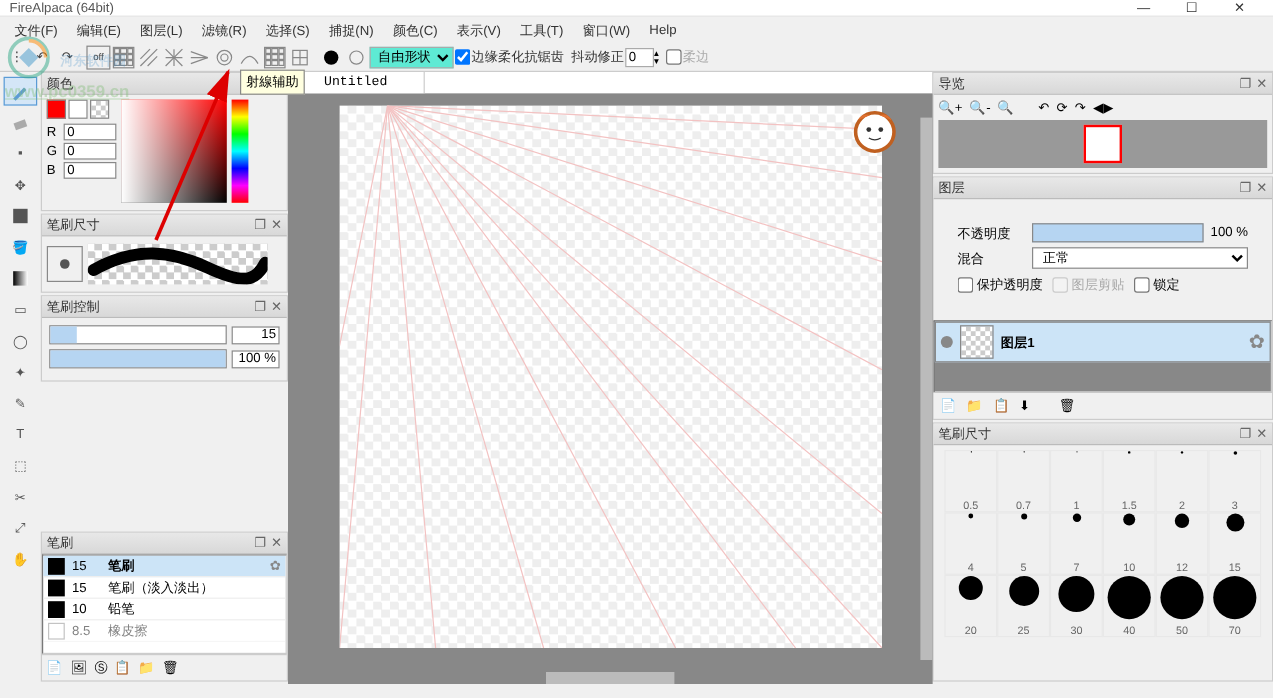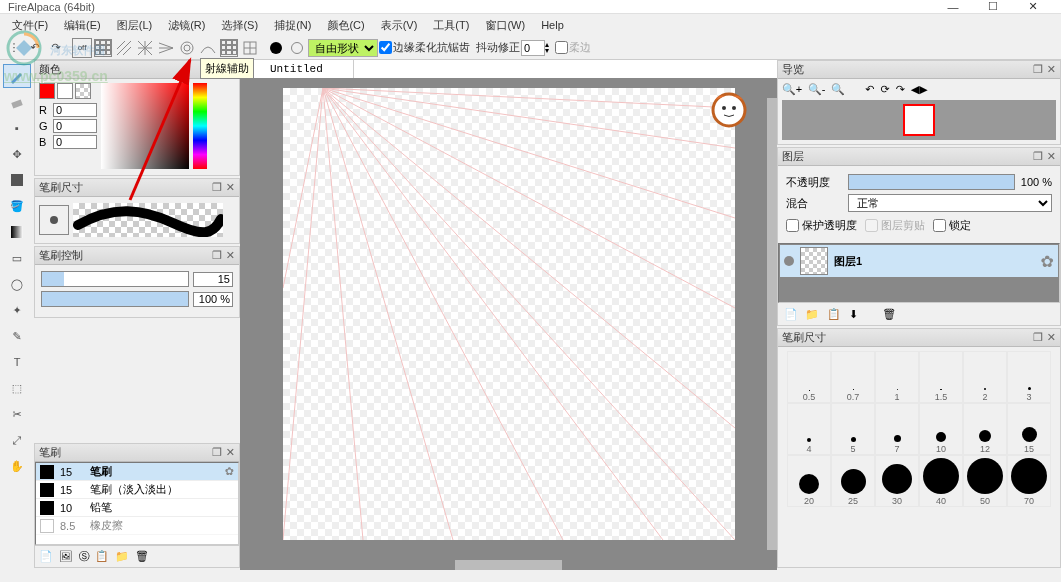--- a/index.html
+++ b/index.html
@@ -13,21 +13,21 @@
 .menubar { height: 22px; background: #f0f0f0; display: flex; align-items: center; padding: 0 4px; gap: 0; }
 .menu-item { padding: 2px 8px; color: #333; }
 
 .toolbar { height: 24px; background: #f0f0f0; display: flex; align-items: center; padding: 0 4px; gap: 1px; border-bottom: 1px solid #ccc; position: relative; }
 .tb-btn { width: 20px; height: 20px; display: flex; align-items: center; justify-content: center; color: #444; border: 1px solid transparent; }
 .tb-grid { width: 18px; height: 18px; border: 1px solid #888; display: inline-flex; flex-wrap: wrap; }
 .tb-grid span { width: 33.3%; height: 33.3%; border: 0.5px solid #888; }
 .tb-sep { width: 4px; }
 .tb-dot { width: 12px; height: 12px; border-radius: 50%; background: #000; }
 .tb-dot-o { width: 12px; height: 12px; border-radius: 50%; border: 1px solid #888; }
-.tb-select { height: 18px; border: 1px solid #aaa; background: #bef264; padding: 0 2px; }
+.tb-select { height: 18px; border: 1px solid #aaa; background: #5eead4; padding: 0 2px; }
 .tb-check { width: 13px; height: 13px; }
 .tb-label { color: #333; }
 .tb-label-grey { color: #aaa; }
 .tb-spin { display: flex; align-items: center; }
 .tb-spin input { width: 24px; height: 16px; border: 1px solid #aaa; text-align: left; padding-left: 2px; }
 
 .tooltip { position: absolute; top: 22px; left: 200px; background: #ffffe0; border: 1px solid #888; padding: 2px 4px; z-index: 100; text-align: right; }
 
 .main-area { display: flex; height: calc(100% - 72px); }
 
@@ -82,40 +82,40 @@
 .hscroll { position: absolute; bottom: 0; left: 40%; width: 20%; height: 10px; background: #bbb; }
 .vscroll { position: absolute; right: 0; top: 4%; width: 10px; height: 92%; background: #bbb; }
 
 .right-panels { width: 284px; background: #f0f0f0; display: flex; flex-direction: column; }
 
 .nav-panel { padding: 4px; }
 .nav-toolbar { display: flex; gap: 6px; align-items: center; margin-bottom: 4px; }
 .nav-thumb { height: 40px; background: #999; display: flex; align-items: center; justify-content: center; }
 .nav-box { width: 32px; height: 32px; background: #fff; border: 2px solid red; }
 
-.layer-opts { padding: 8px; }
+.layer-opts { padding: 20px; }
 .opt-row { display: flex; align-items: center; gap: 6px; margin-bottom: 4px; }
 .opt-label { width: 56px; }
 .opt-slider { flex: 1; height: 16px; border: 1px solid #888; background: #b6d5f2; }
 .opt-select { flex: 1; height: 18px; border: 1px solid #888; background: #fff; padding: 0 4px; }
 .opt-check-row { display: flex; gap: 8px; padding: 2px 0; }
 .opt-c { display: flex; align-items: center; gap: 3px; }
 .opt-c.dis { color: #aaa; }
 
 .layer-list { border: 1px inset #ccc; background: #888; height: 60px; }
 .layer-item { display: flex; align-items: center; height: 34px; background: #cce4f7; border: 1px solid #888; padding: 0 4px; gap: 6px; }
 .vis-dot { width: 10px; height: 10px; border-radius: 50%; background: #888; }
 .layer-thumb { width: 28px; height: 28px; background: repeating-conic-gradient(#ccc 0 25%, #fff 0 50%) 0 0/8px 8px; border: 1px solid #888; }
 .layer-name { font-weight: bold; }
 .layer-gear { margin-left: auto; color: #888; font-size: 16px; }
 .layer-toolbar { height: 22px; display: flex; align-items: center; gap: 8px; padding: 0 6px; }
 
 .brush-size-panel { flex: 1; padding: 4px; overflow: hidden; }
 .bs-grid { display: grid; grid-template-columns: repeat(6, 44px); gap: 0; justify-content: center; }
-.bs-cell { display: flex; flex-direction: column; align-items: center; justify-content: flex-end; height: 52px; border: 1px solid #e8e8e8; }
+.bs-cell { display: flex; flex-direction: column; align-items: center; justify-content: space-between; height: 52px; border: 1px solid #e8e8e8; }
 .bs-dot { border-radius: 50%; background: #000; }
 .bs-label { font-size: 9px; color: #666; margin-top: 2px; }
 
 .watermark { position: absolute; top: 28px; left: 4px; font-size: 22px; font-weight: bold; color: rgba(60,140,200,0.25); pointer-events:none; z-index: 50; }
 .watermark .url { font-size: 14px; color: rgba(130,190,120,0.4); display: block; text-decoration: underline; }
 .arrow { position: absolute; top: 50px; left: 120px; z-index: 40; pointer-events: none; }
 </style>
 </head>
 <body>
 

